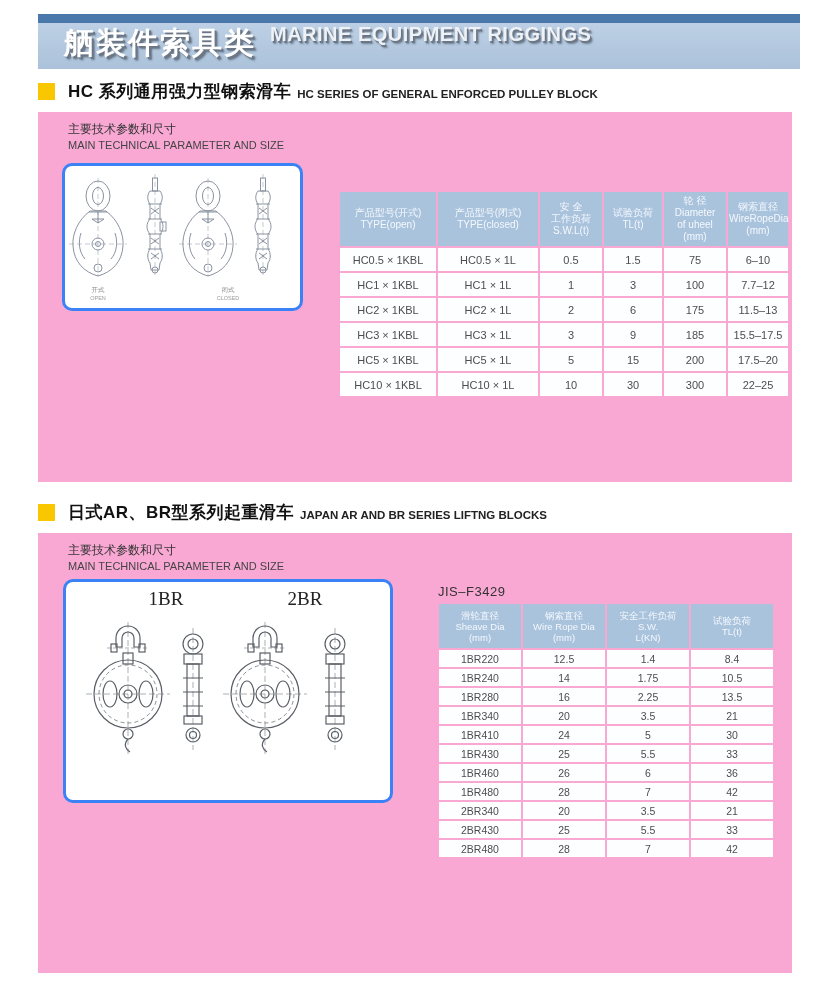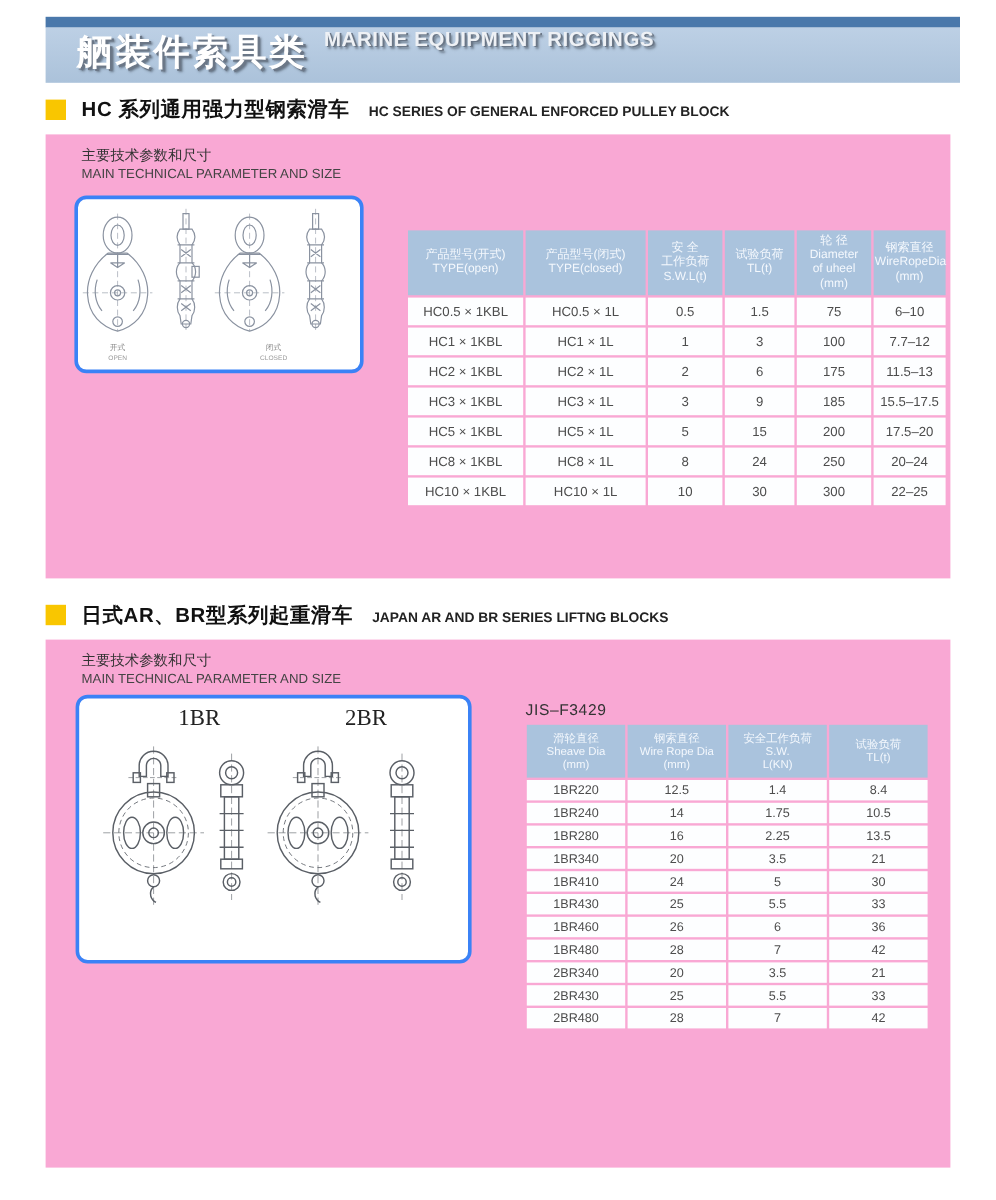--- a/index.html
+++ b/index.html
@@ -5,30 +5,30 @@
   html,body{margin:0;padding:0;background:#ffffff;}
   body{width:830px;height:1000px;position:relative;font-family:"Liberation Sans","DejaVu Sans",sans-serif;}
   .page{position:absolute;inset:0;overflow:hidden;}
 
   
   .header{position:absolute;left:38px;top:14px;width:762px;}
   .header-topline{height:9px;background:#4a78ab;}
   .header-bar{height:46px;background:linear-gradient(#bdd0e5,#abc2da);display:flex;align-items:flex-start;padding-left:26px;}
   .title-zh{font-size:30px;font-weight:bold;color:#ffffff;letter-spacing:2px;
     text-shadow:2px 2px 0 #6b7787,3px 3px 2px rgba(40,50,60,.55);}
-  .title-en{font-size:17px;font-weight:bold;color:#eef1f5;margin-left:14px;letter-spacing:.5px;
+  .title-en{font-size:20px;font-weight:bold;color:#eef1f5;margin-left:14px;letter-spacing:.5px;
     text-shadow:1.5px 1.5px 0 #6b7787,2.5px 2.5px 2px rgba(40,50,60,.5);}
 
   
   .sec-head{position:absolute;left:38px;width:762px;display:flex;align-items:center;}
   .sec-head.s1{top:80px;}
   .sec-head.s2{top:501px;}
   .bullet{width:17px;height:17px;background:#f9c600;margin-right:13px;flex:0 0 auto;}
   .sec-zh{font-size:17px;font-weight:bold;color:#111;letter-spacing:.5px;}
-  .sec-en{font-size:11.5px;font-weight:bold;color:#222;margin-left:16px;padding-top:4px;}
+  .sec-en{font-size:11.5px;font-weight:bold;color:#222;margin-left:6px;padding-top:4px;}
 
   
   .panel{position:absolute;left:38px;width:754px;background:#f9a8d4;}
   .panel.p1{top:112px;height:370px;}
   .panel.p2{top:533px;height:440px;}
   .subtitle{position:absolute;left:30px;top:9px;}
   .subtitle .zh{font-size:12px;color:#333;line-height:17px;}
   .subtitle .en{font-size:11px;color:#444;line-height:14px;}
 
   
@@ -193,28 +193,20 @@
             <td>185</td>
             <td>15.5–17.5</td>
           </tr>
           <tr>
             <td>HC5 × 1KBL</td>
             <td>HC5 × 1L</td>
             <td>5</td>
             <td>15</td>
             <td>200</td>
             <td>17.5–20</td>
-          </tr>
-          <tr>
-            <td>HC8 × 1KBL</td>
-            <td>HC8 × 1L</td>
-            <td>8</td>
-            <td>24</td>
-            <td>250</td>
-            <td>20–24</td>
           </tr>
           <tr>
             <td>HC10 × 1KBL</td>
             <td>HC10 × 1L</td>
             <td>10</td>
             <td>30</td>
             <td>300</td>
             <td>22–25</td>
           </tr>
         </tbody>

